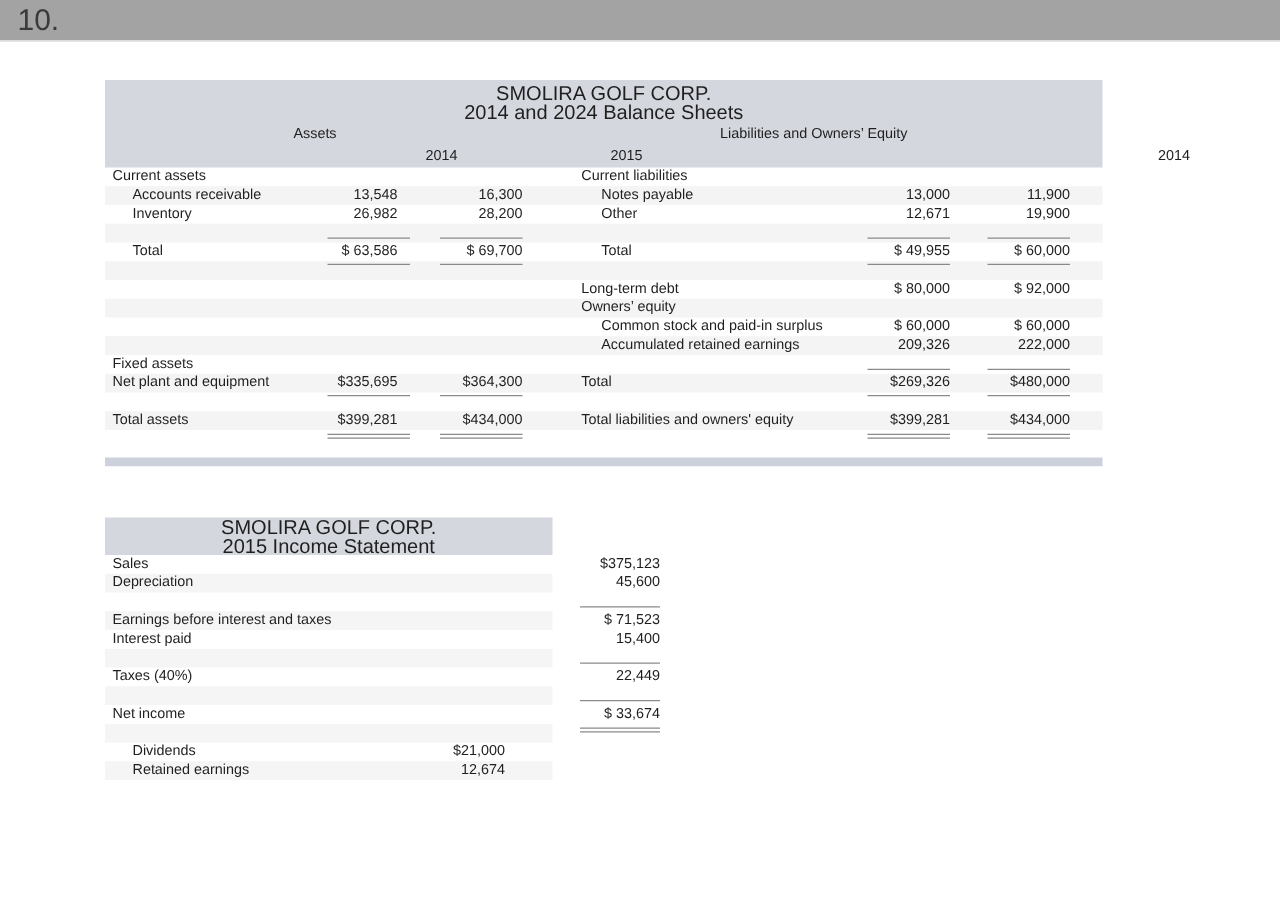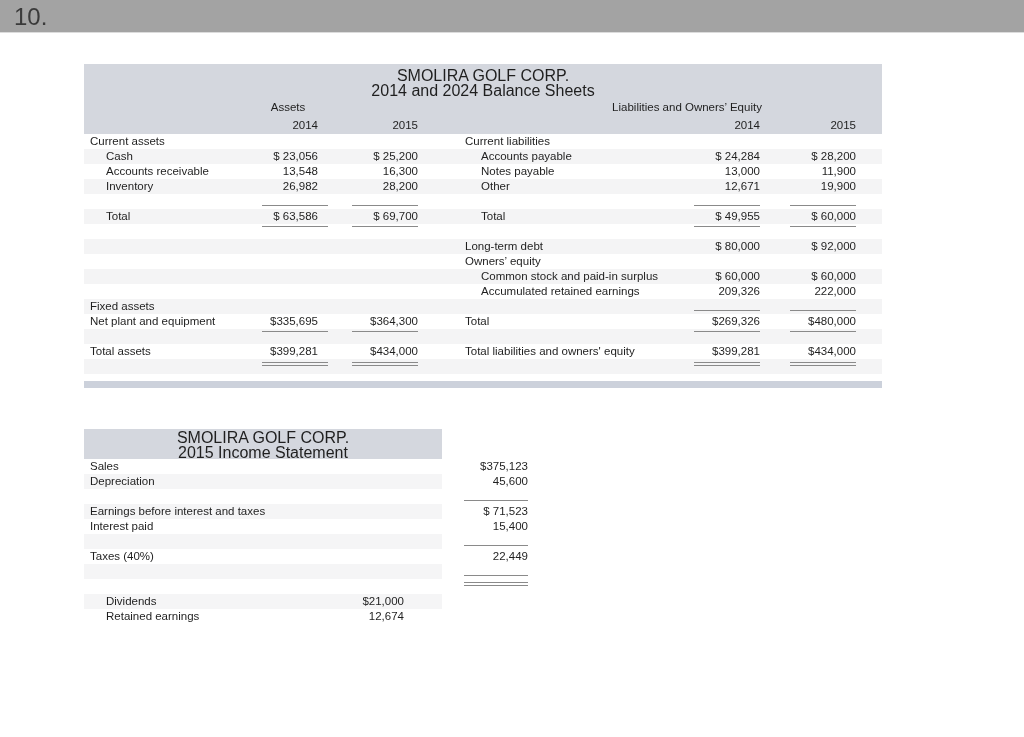--- a/index.html
+++ b/index.html
@@ -10,24 +10,24 @@
   .topbar { height:33px; background:#a3a3a3; border-bottom:1px solid #dcdcdc; }
   .problem-number { display:inline-block; font-size:24px; color:#3a3a3a; padding:3px 0 0 14px; }
 
   .content { padding-left:84px; }
   .intro { margin:0; padding-top:43px; font-size:12px; color:#333; line-height:15px; }
 
   
   .bs { width:798px; margin-top:31px; font-size:11.5px; color:#1f1f1f; }
   .bs-header { background:#d4d7de; height:70px; padding-top:4px; }
   .t { text-align:center; font-size:16px; line-height:15px; white-space:nowrap; }
-  .section-titles { display:grid; grid-template-columns:336px 462px; height:18px; align-items:center;padding-left:36px; }
+  .section-titles { display:grid; grid-template-columns:336px 462px; height:18px; align-items:center; }
   .sec { text-align:center; font-size:11.5px; }
   .grid6 { display:grid; grid-template-columns:178px 58px 100px 260px 82px 96px; padding-right:24px; }
-  .years-row { height:18px; align-items:center; }
+  .years-row { height:18px; align-items:center;gap:48px; }
   .bs-row { height:15px; line-height:15px; }
   #bs-rows .bs-row:nth-child(even) { background:#f4f4f5; }
   .cell-label { padding-left:6px; white-space:nowrap; overflow:hidden; }
   .cell-label.right { padding-left:45px; }
   .cell-label.ind { padding-left:22px; }
   .cell-label.right.ind { padding-left:61px; }
   .cell-amt { text-align:right; padding-right:2px; white-space:nowrap; }
   .rule { width:66px; margin-left:auto; border-top:1px solid #8a8a8a; }
   .rule.dbl { height:4px; border-bottom:1px solid #8a8a8a; }
   .pos-b .rule { margin-top:11px; }
@@ -72,28 +72,20 @@
       <div id="bs-rows">
           <div class="grid6 bs-row">
             <div class="cell-label">Current assets</div>
             <div class="cell-amt"></div>
             <div class="cell-amt"></div>
             <div class="cell-label right">Current liabilities</div>
             <div class="cell-amt"></div>
             <div class="cell-amt"></div>
           </div>
           <div class="grid6 bs-row">
-            <div class="cell-label ind">Cash</div>
-            <div class="cell-amt">$ 23,056</div>
-            <div class="cell-amt">$ 25,200</div>
-            <div class="cell-label right ind">Accounts payable</div>
-            <div class="cell-amt">$ 24,284</div>
-            <div class="cell-amt">$ 28,200</div>
-          </div>
-          <div class="grid6 bs-row">
             <div class="cell-label ind">Accounts receivable</div>
             <div class="cell-amt">13,548</div>
             <div class="cell-amt">16,300</div>
             <div class="cell-label right ind">Notes payable</div>
             <div class="cell-amt">13,000</div>
             <div class="cell-amt">11,900</div>
           </div>
           <div class="grid6 bs-row">
             <div class="cell-label ind">Inventory</div>
             <div class="cell-amt">26,982</div>
@@ -284,20 +276,25 @@
             <div class="cell-amt"></div>
             <div class="cell-amt">22,449</div>
           </div>
           <div class="is-row pos-b">
             <div class="cell-label"></div>
             <div class="cell-amt"></div>
             <div class="cell-amt">
               <div class="rule"></div>
             </div>
           </div>
+          <div class="is-row">
+            <div class="cell-label">Net income</div>
+            <div class="cell-amt"></div>
+            <div class="cell-amt">$ 33,674</div>
+          </div>
           <div class="is-row pos-t">
             <div class="cell-label"></div>
             <div class="cell-amt"></div>
             <div class="cell-amt">
               <div class="rule dbl"></div>
             </div>
           </div>
           <div class="is-row">
             <div class="cell-label ind">Dividends</div>
             <div class="cell-amt">$21,000</div>

